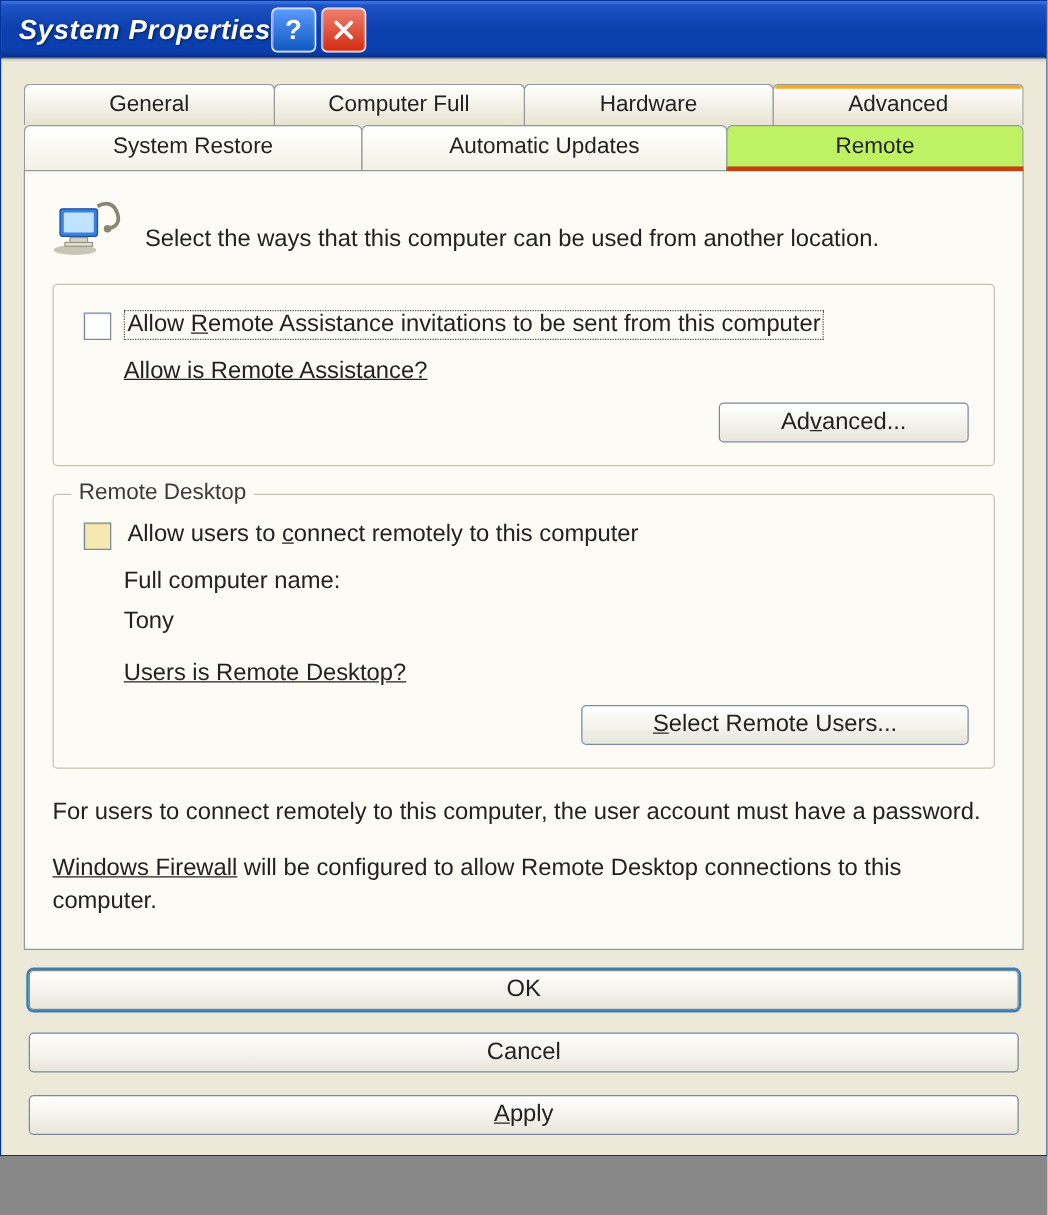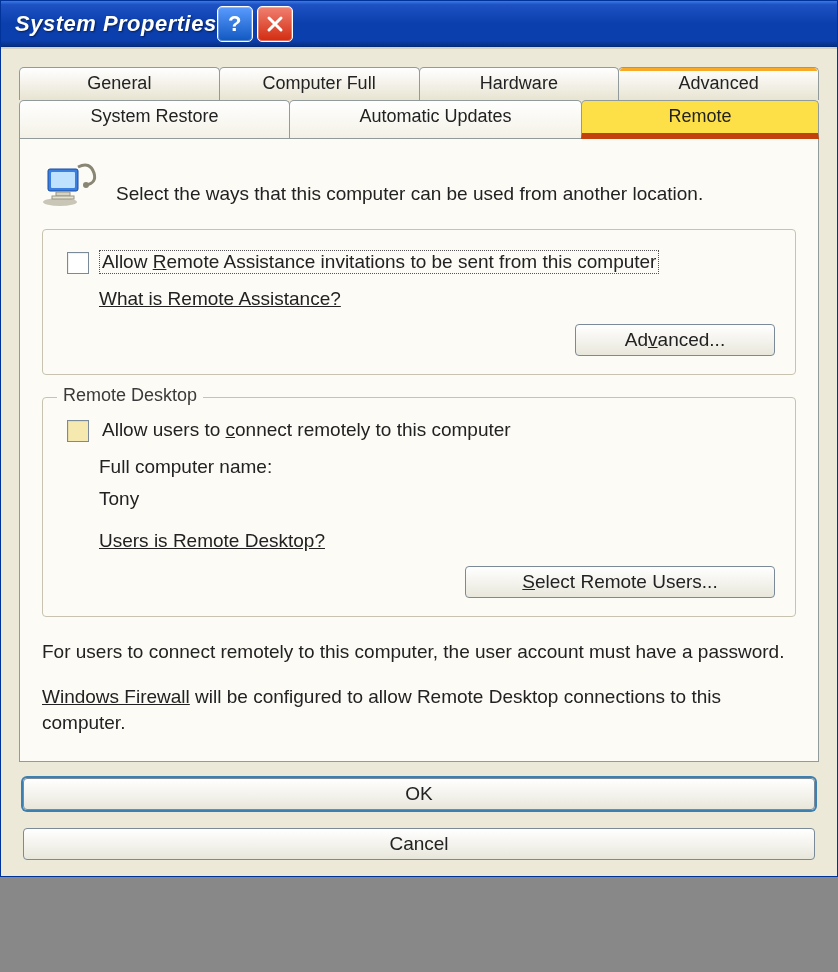--- a/index.html
+++ b/index.html
@@ -77,22 +77,22 @@
   }
   .tab:last-child { margin-right: 0; }
   .tabrow.top .tab {
     background: linear-gradient(to bottom, #fff 0%, #e8e4d2 100%);
   }
   .tab.accent-orange::before {
     content:""; position:absolute; left:1px; right:1px; top:0;
     height:3px; background:#f7a927; border-radius:4px 4px 0 0;
   }
   .tab.active {
-    background: #fde047;
-    border-bottom: 6px solid #c2410c;
+    background: #bef264;
+    border-bottom: 4px solid #c2410c;
     z-index: 2;
   }
 
   .tabpanel {
     border: 1px solid #919b9c;
     background: #fcfbf6;
     margin-top: -1px;
     padding: 20px 22px 24px 22px;
     position: relative;
   }
@@ -226,21 +226,21 @@
       <div class="groupbox">
 
         <div class="check-row">
           <div class="checkbox"></div>
           <div class="check-label focus">
             <span>Allow </span><span class="mn">R</span><span>emote Assistance invitations to be sent from this computer</span>
           </div>
         </div>
 
         <div class="indent">
-          <span class="linklike">What is Remote Assistance?</span>
+          <span class="linklike">Allow is Remote Assistance?</span>
         </div>
 
         <div class="btn-row-right">
           <div class="btn">
             <span>Ad</span><span class="mn">v</span><span>anced...</span>
           </div>
         </div>
       </div>
 
       <div class="groupbox">
@@ -273,16 +273,19 @@
 
       <div class="note">
         <span class="linklike">Windows Firewall</span><span> will be configured to allow Remote Desktop connections to this computer.</span>
       </div>
 
     </div>
 
     <div class="dlg-buttons">
       <div class="btn default"><span>OK</span></div>
       <div class="btn"><span>Cancel</span></div>
+      <div class="btn">
+        <span class="mn">A</span><span>pply</span>
+      </div>
     </div>
 
   </div>
 </div>
 
 </body></html>

